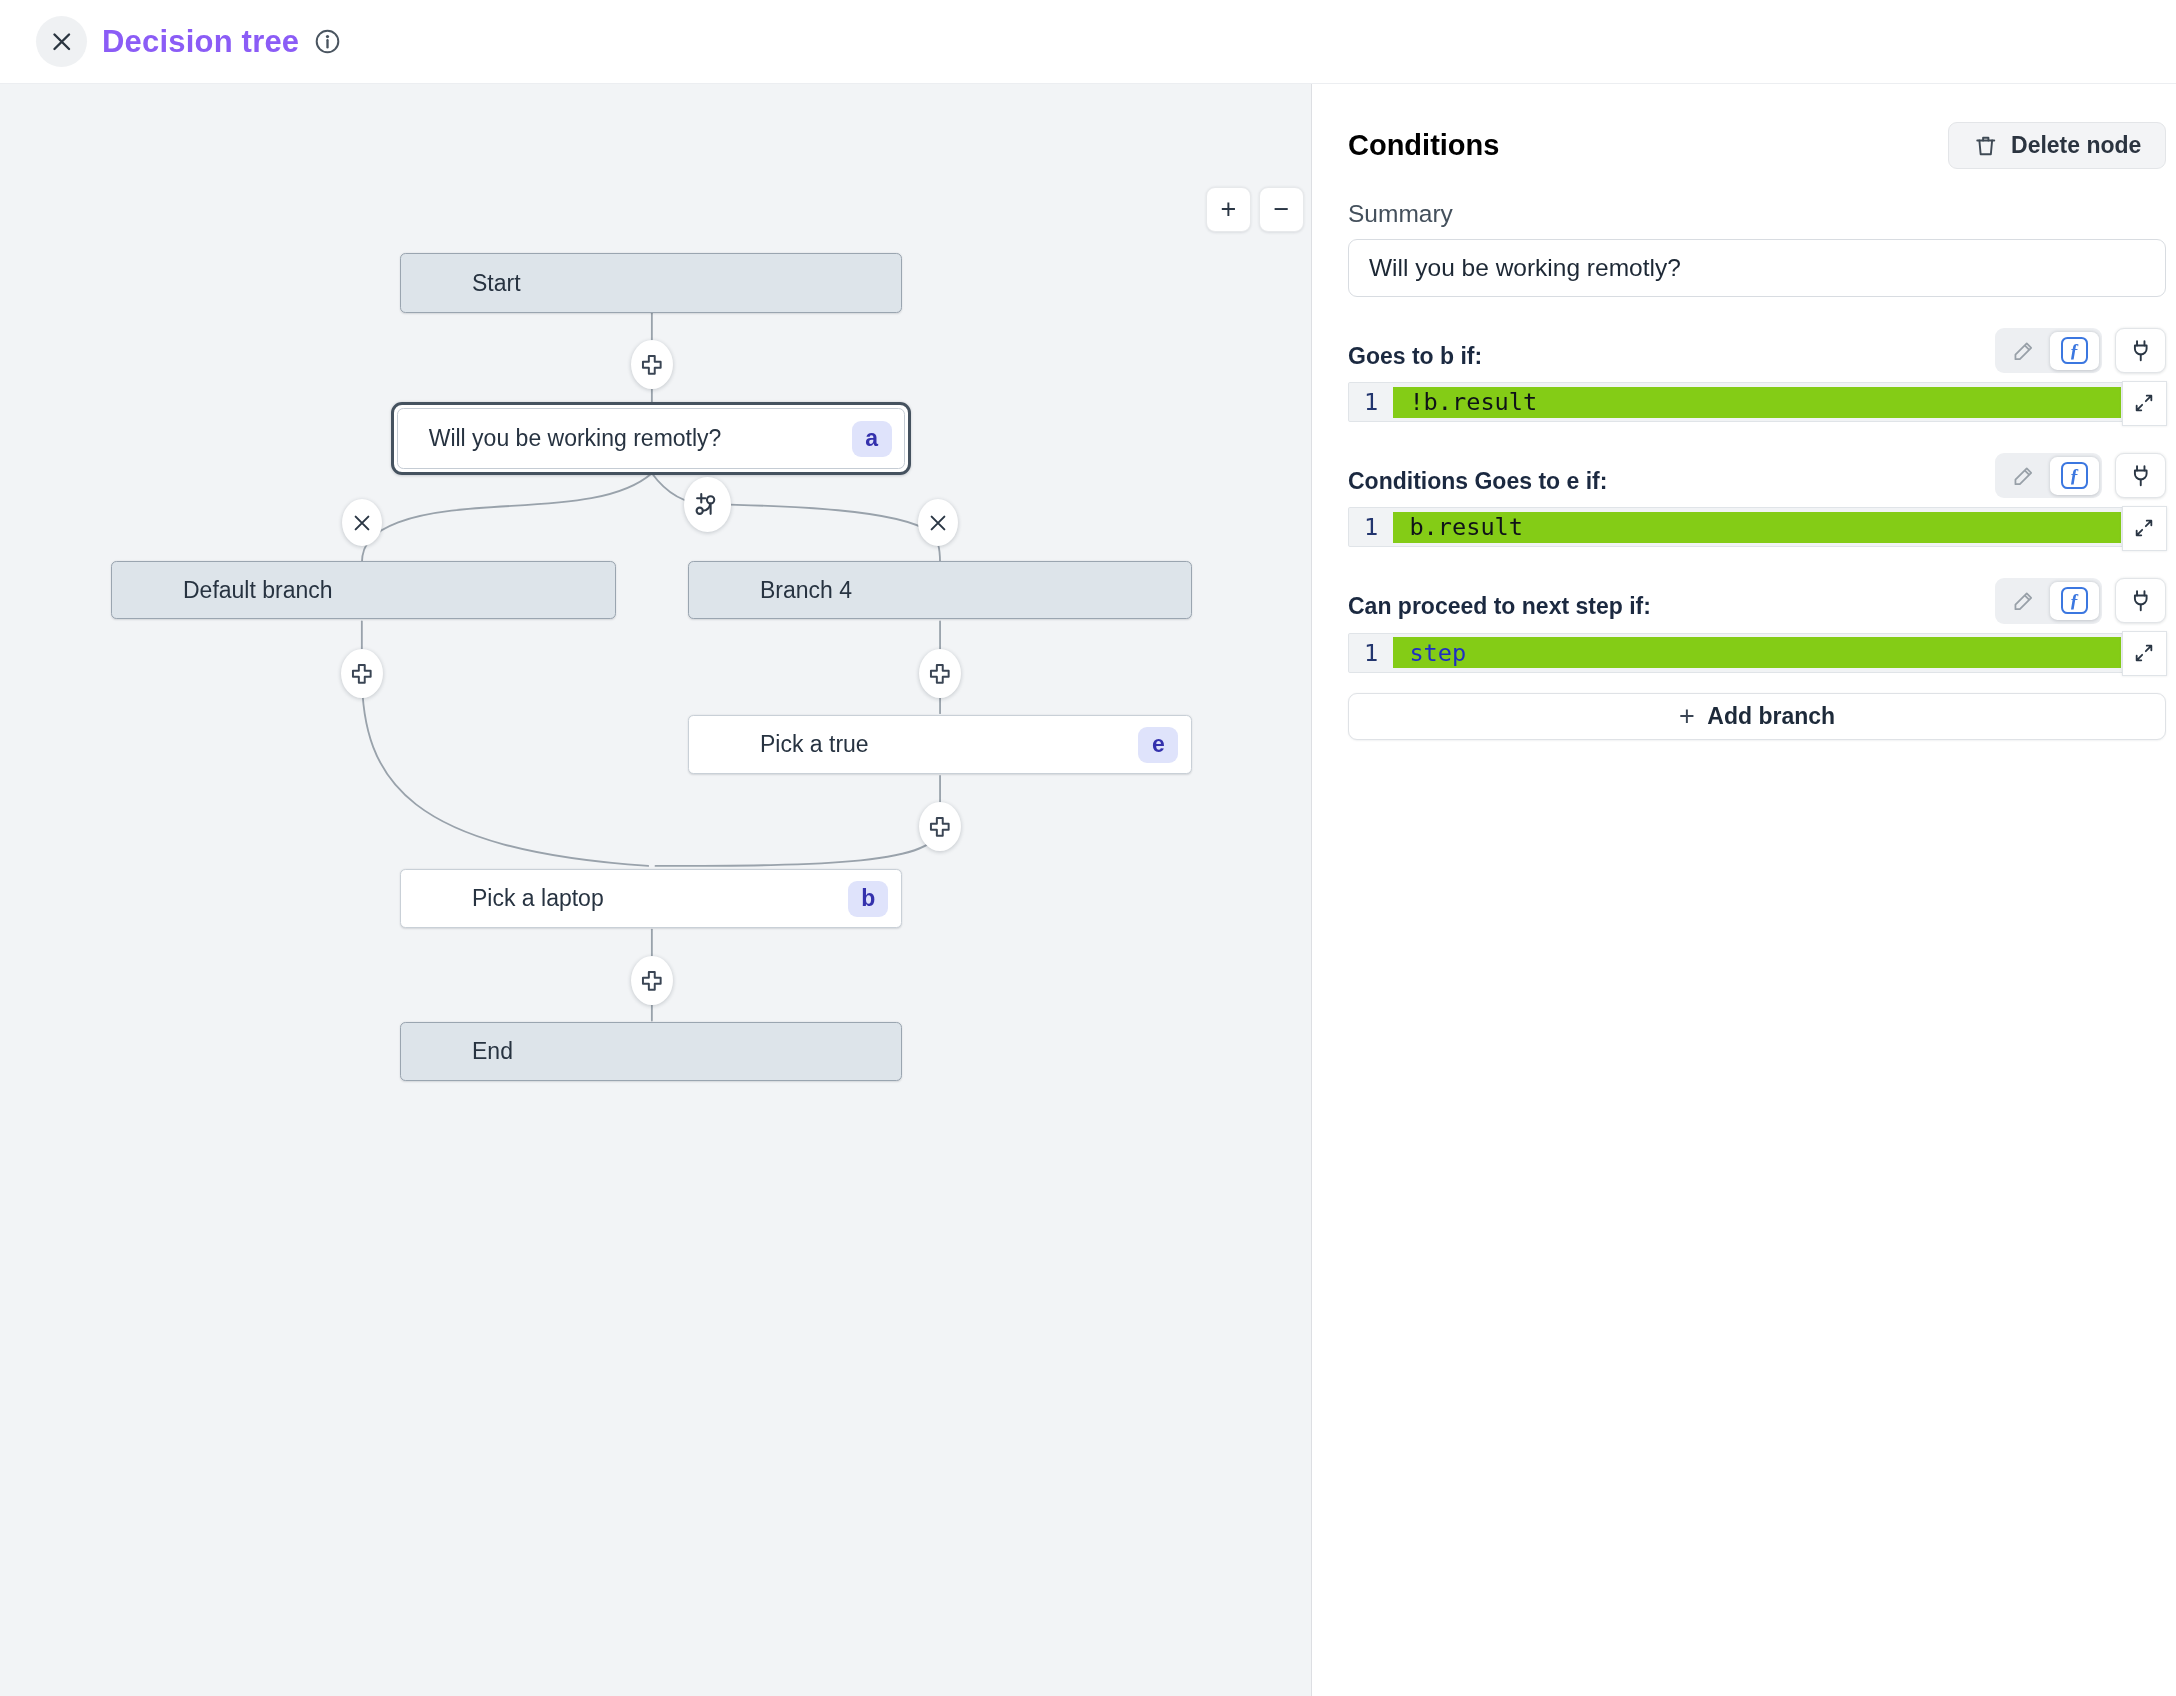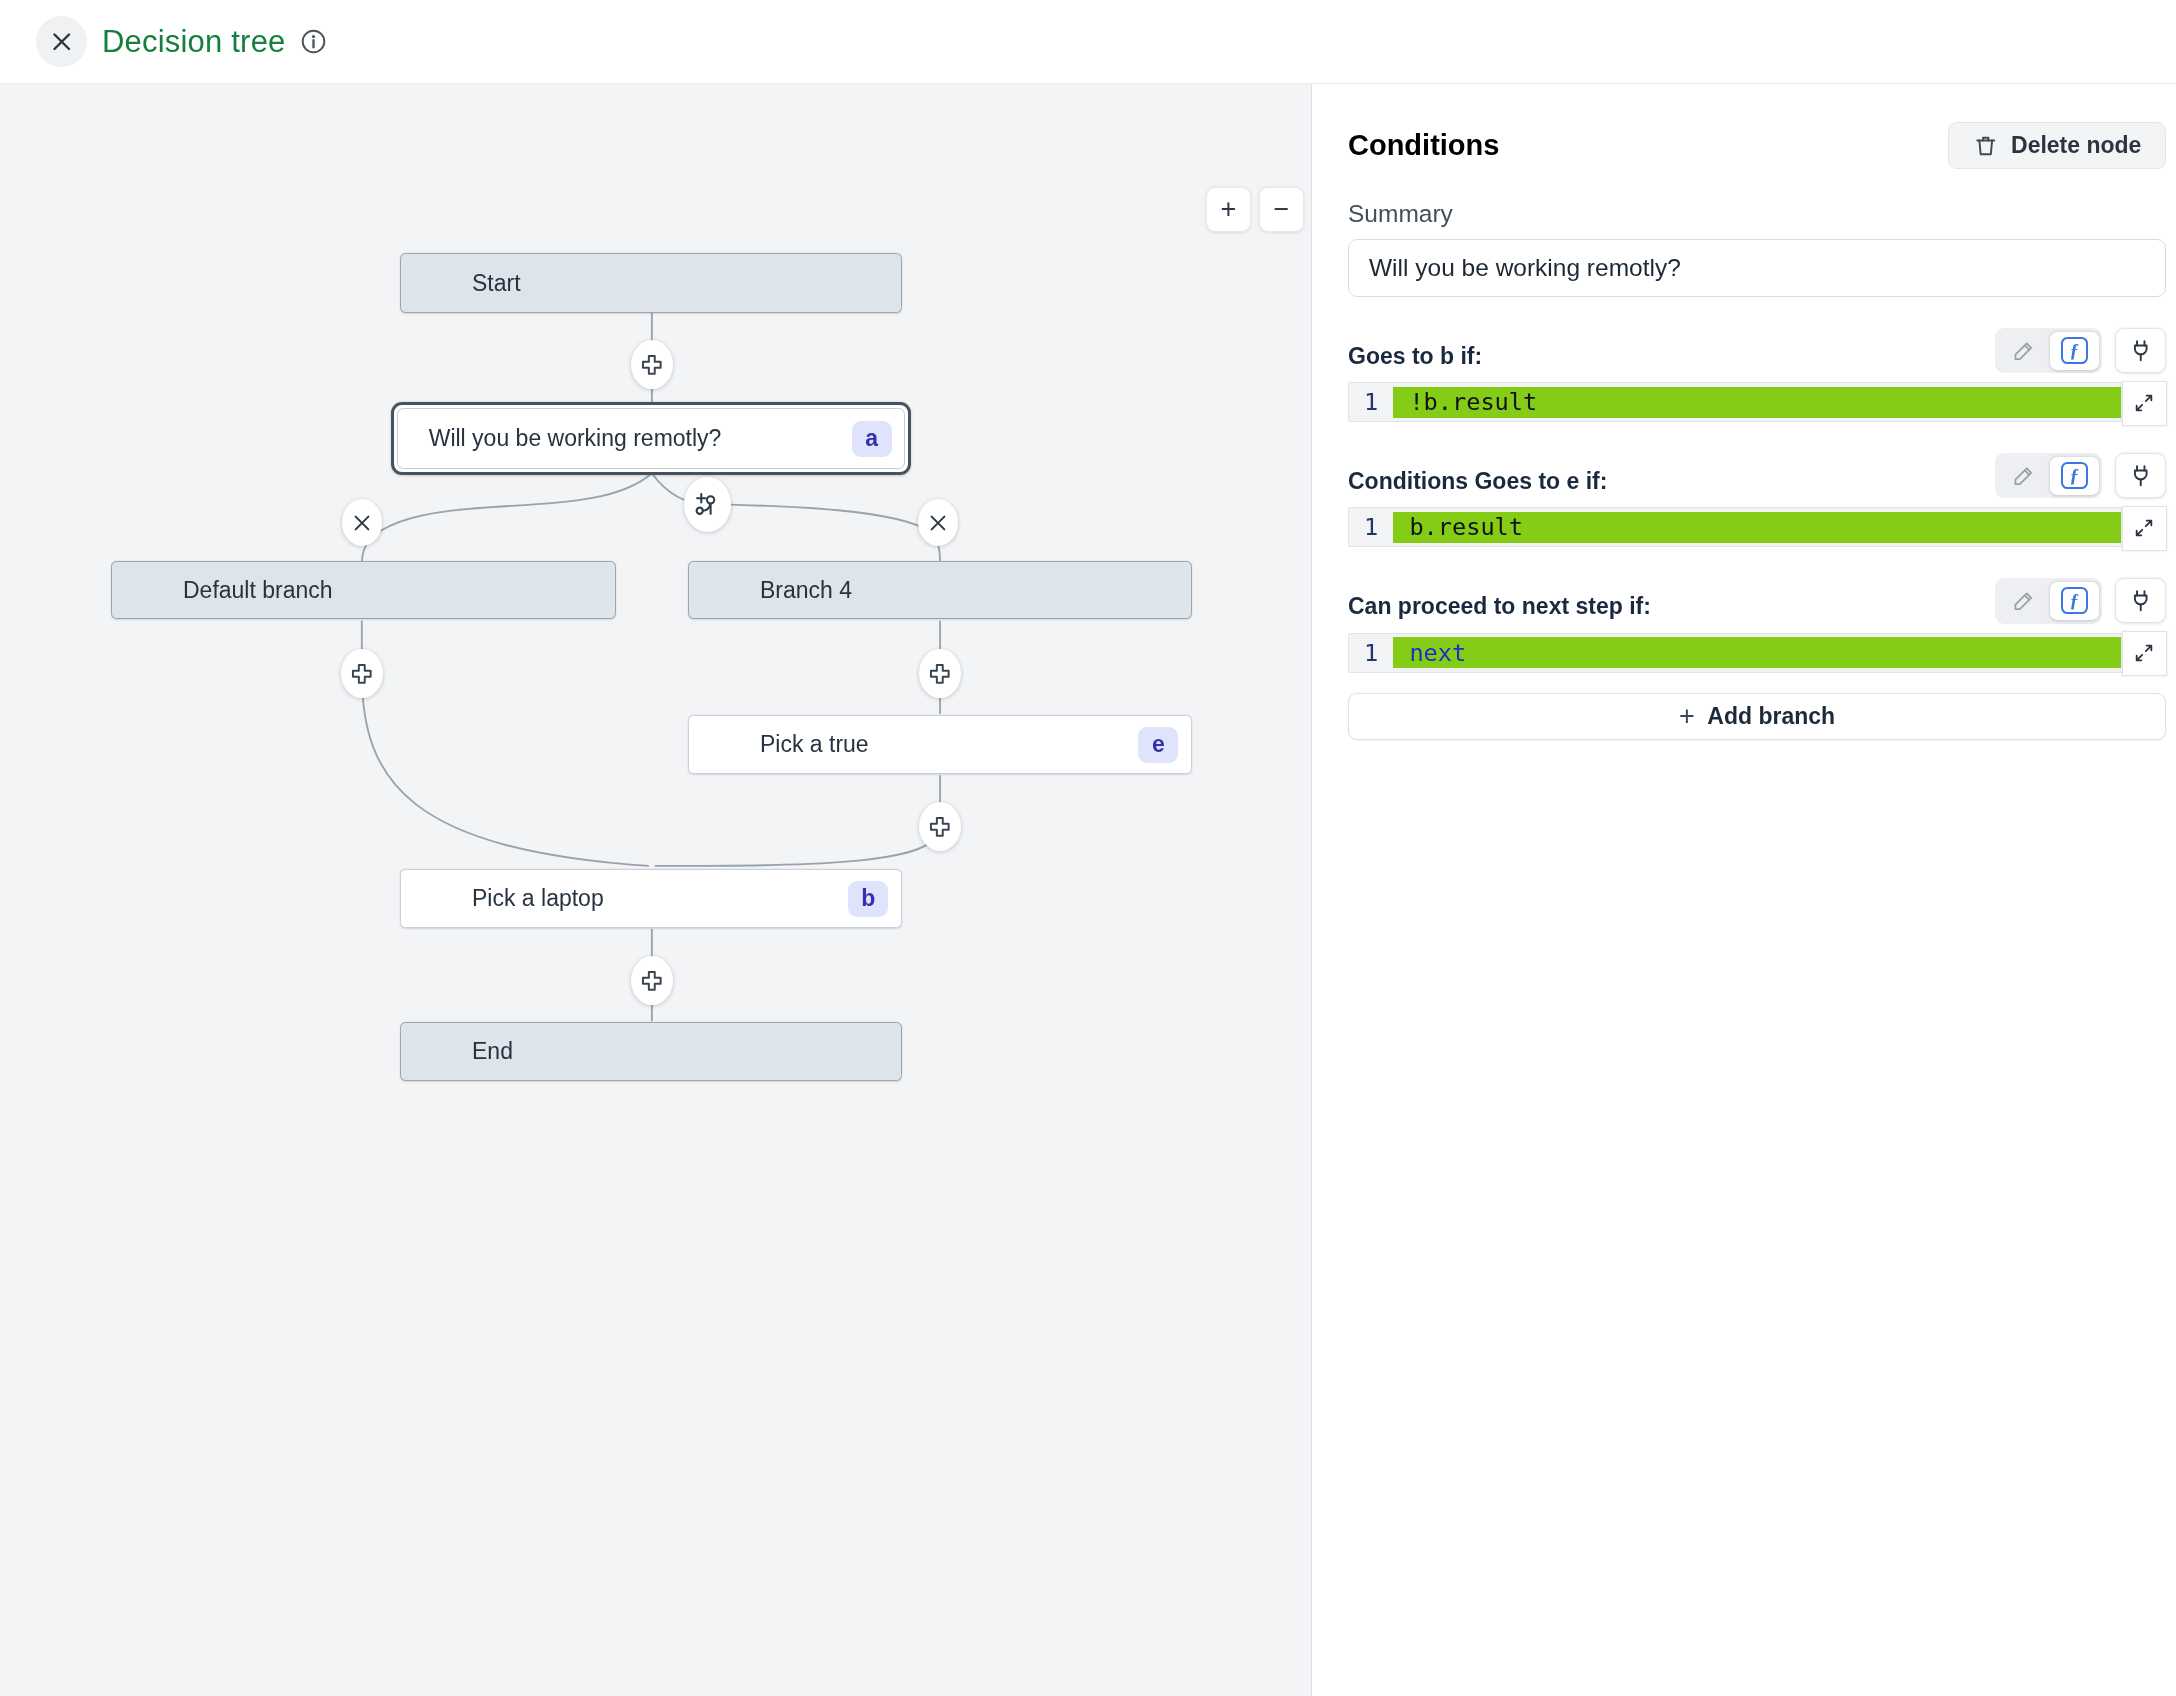--- a/index.html
+++ b/index.html
@@ -4,21 +4,21 @@
 <style>
   * { margin:0; padding:0; box-sizing:border-box; }
   html,body { width:2177px; height:1696px; overflow:hidden; background:#fff;
     font-family:"Liberation Sans", sans-serif; color:#1c2940; }
 
   
   .app-header { position:relative; height:84px; background:#fff; border-bottom:1.8px solid #eceef1;
     display:flex; align-items:center; }
   .close-btn { position:absolute; left:36px; top:16.4px; width:51px; height:51px; border-radius:50%;
     background:#eff1f3; border:none; display:flex; align-items:center; justify-content:center; cursor:pointer; }
-  .app-title { margin-left:102px; font-size:31px; font-weight:normal; color:#15803d; letter-spacing:0.2px; }
+  .app-title { margin-left:102px; font-size:31px; font-weight:bold; color:#8b5cf6; letter-spacing:0.2px; }
   .info-ic { margin-left:14.5px; display:flex; align-items:center; }
 
   
   .main { display:flex; height:1613px; }
   .canvas { position:relative; width:1311px; height:100%; background:#f2f4f6; }
   .panel { position:relative; width:866px; height:100%; background:#fff; border-left:1.8px solid #dddfe3;
     padding:0 11px 0 36px; }
 
   
   .edges { position:absolute; left:0; top:0; width:1311px; height:1613px; }
@@ -381,21 +381,21 @@
                   <path d="M8.5 3v4M15.5 3v4"></path>
                   <path d="M6.5 7h11v3a5.5 5.5 0 0 1-11 0z"></path>
                   <path d="M12 15.5V21"></path>
                 </svg>
               </span>
           </button>
         </span>
       </div>
       <div class="code-editor">
         <span class="gutter">1</span>
-        <span class="code-line kw">next</span>
+        <span class="code-line kw">step</span>
         <button class="expand-btn">
           <span>
               <svg width="22" height="22" viewBox="0 0 24 24" fill="none" stroke="#2a3644" stroke-width="2" stroke-linecap="round" stroke-linejoin="round">
                 <path d="M14 10l6-6M15 4h5v5"></path>
                 <path d="M10 14l-6 6M9 20H4v-5"></path>
               </svg>
             </span>
         </button>
       </div>
     </div>

